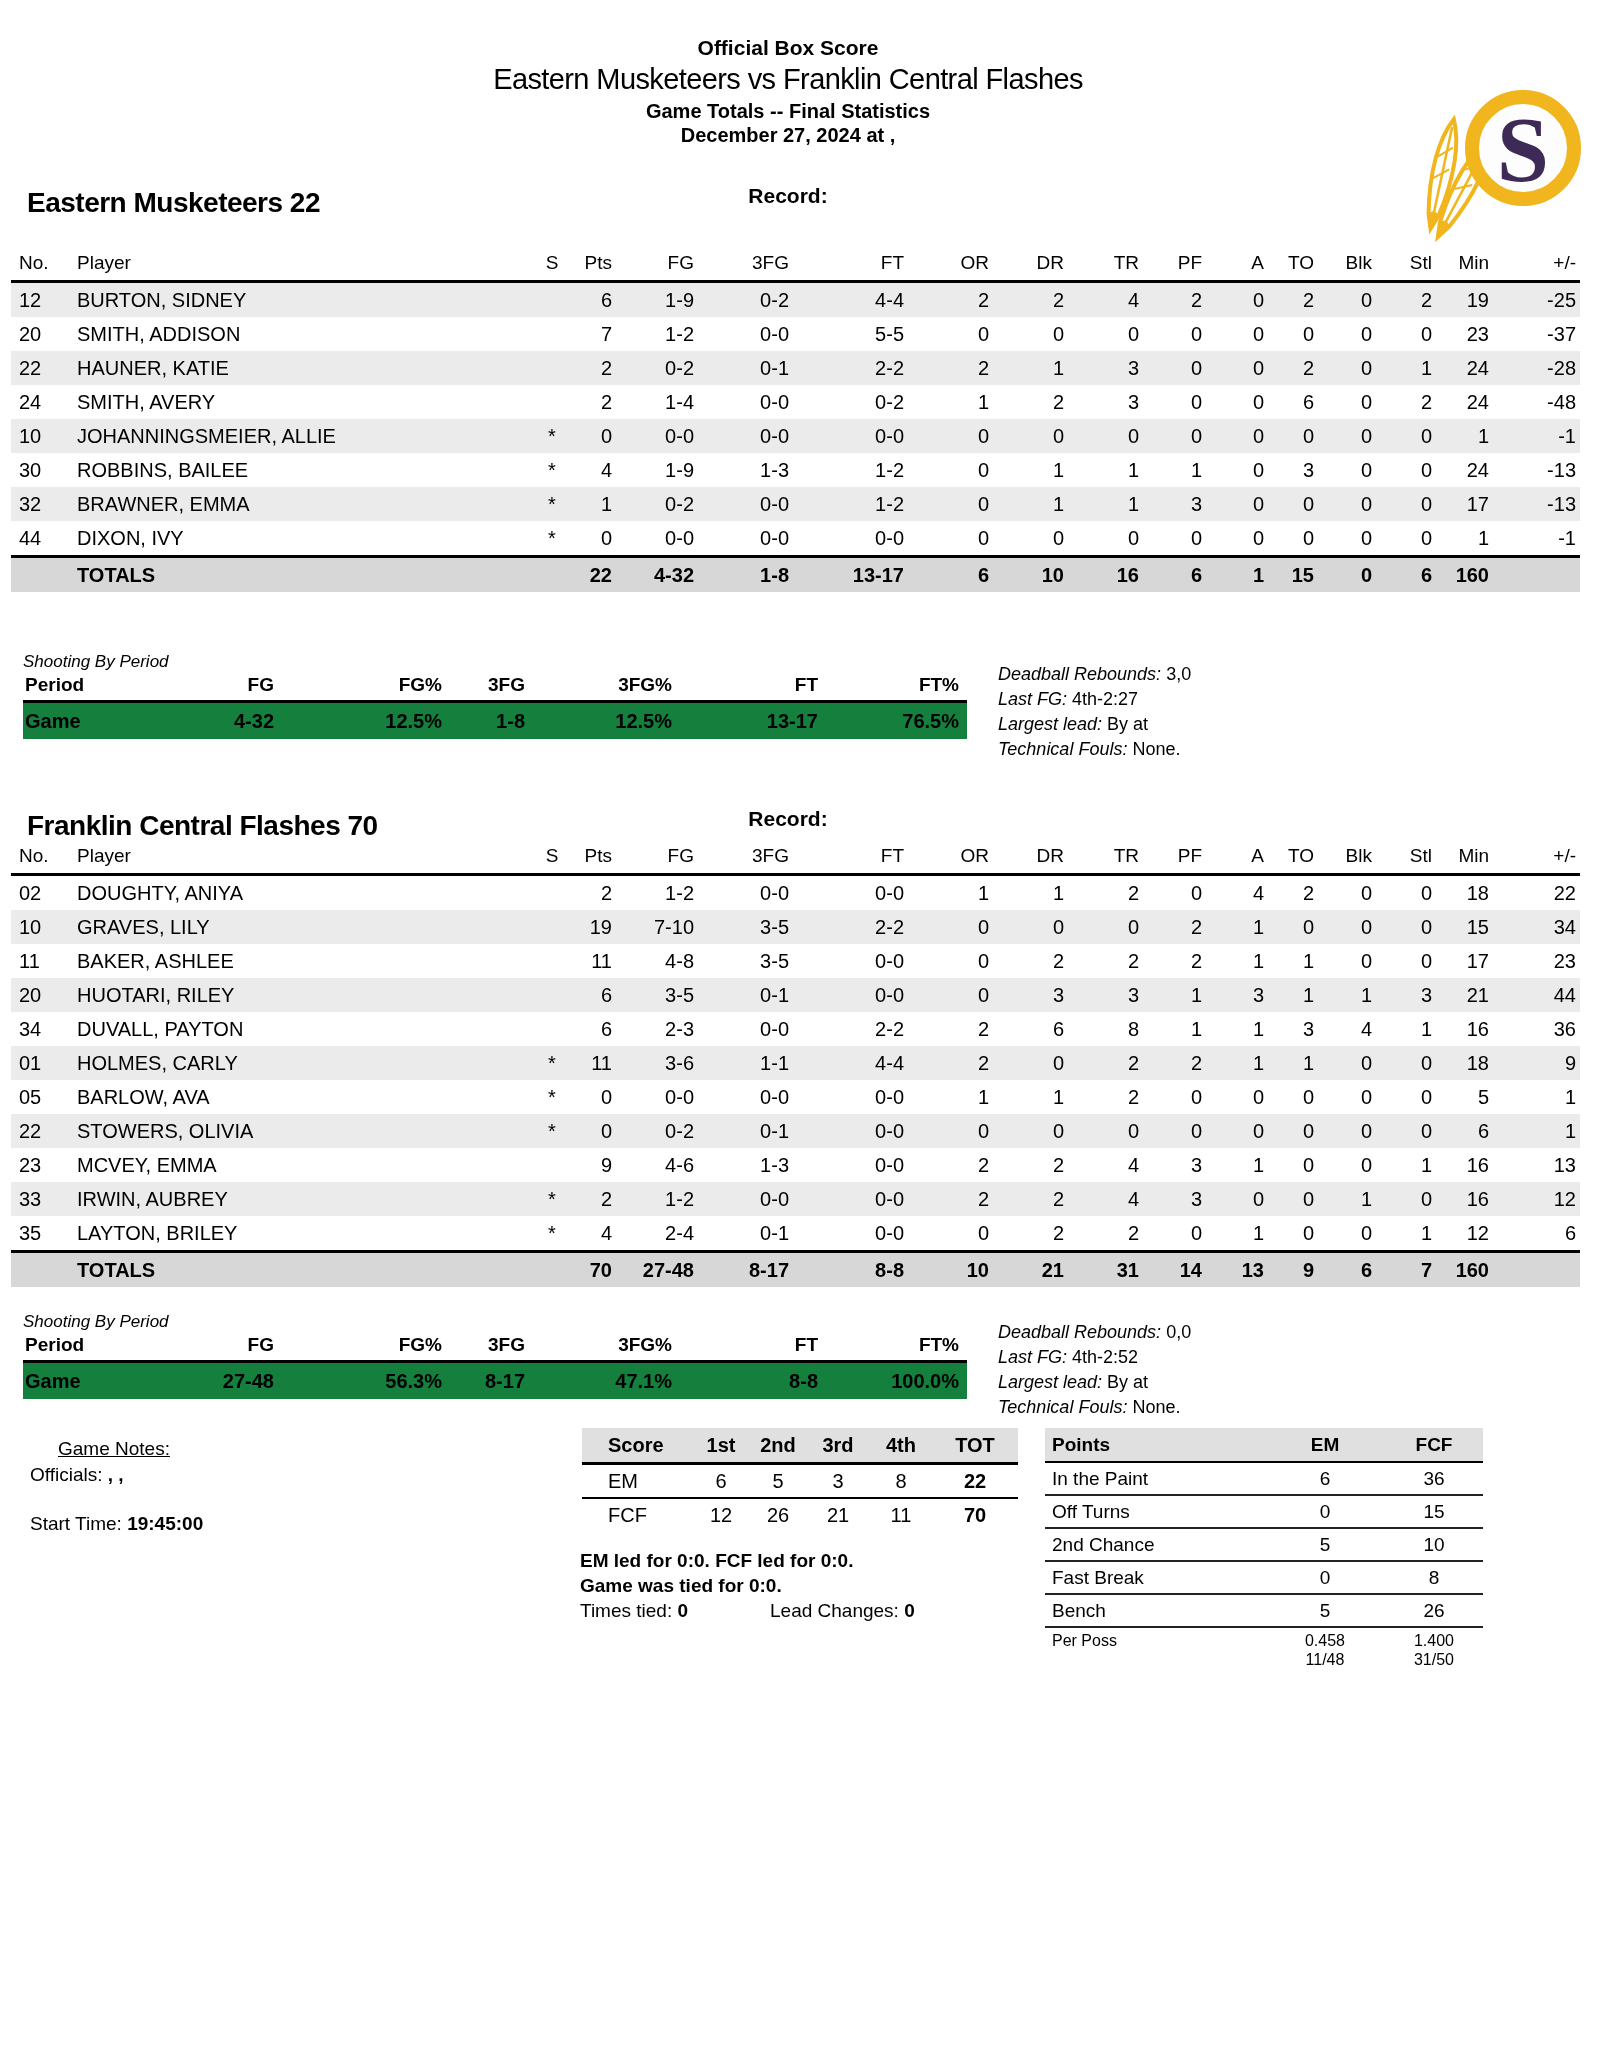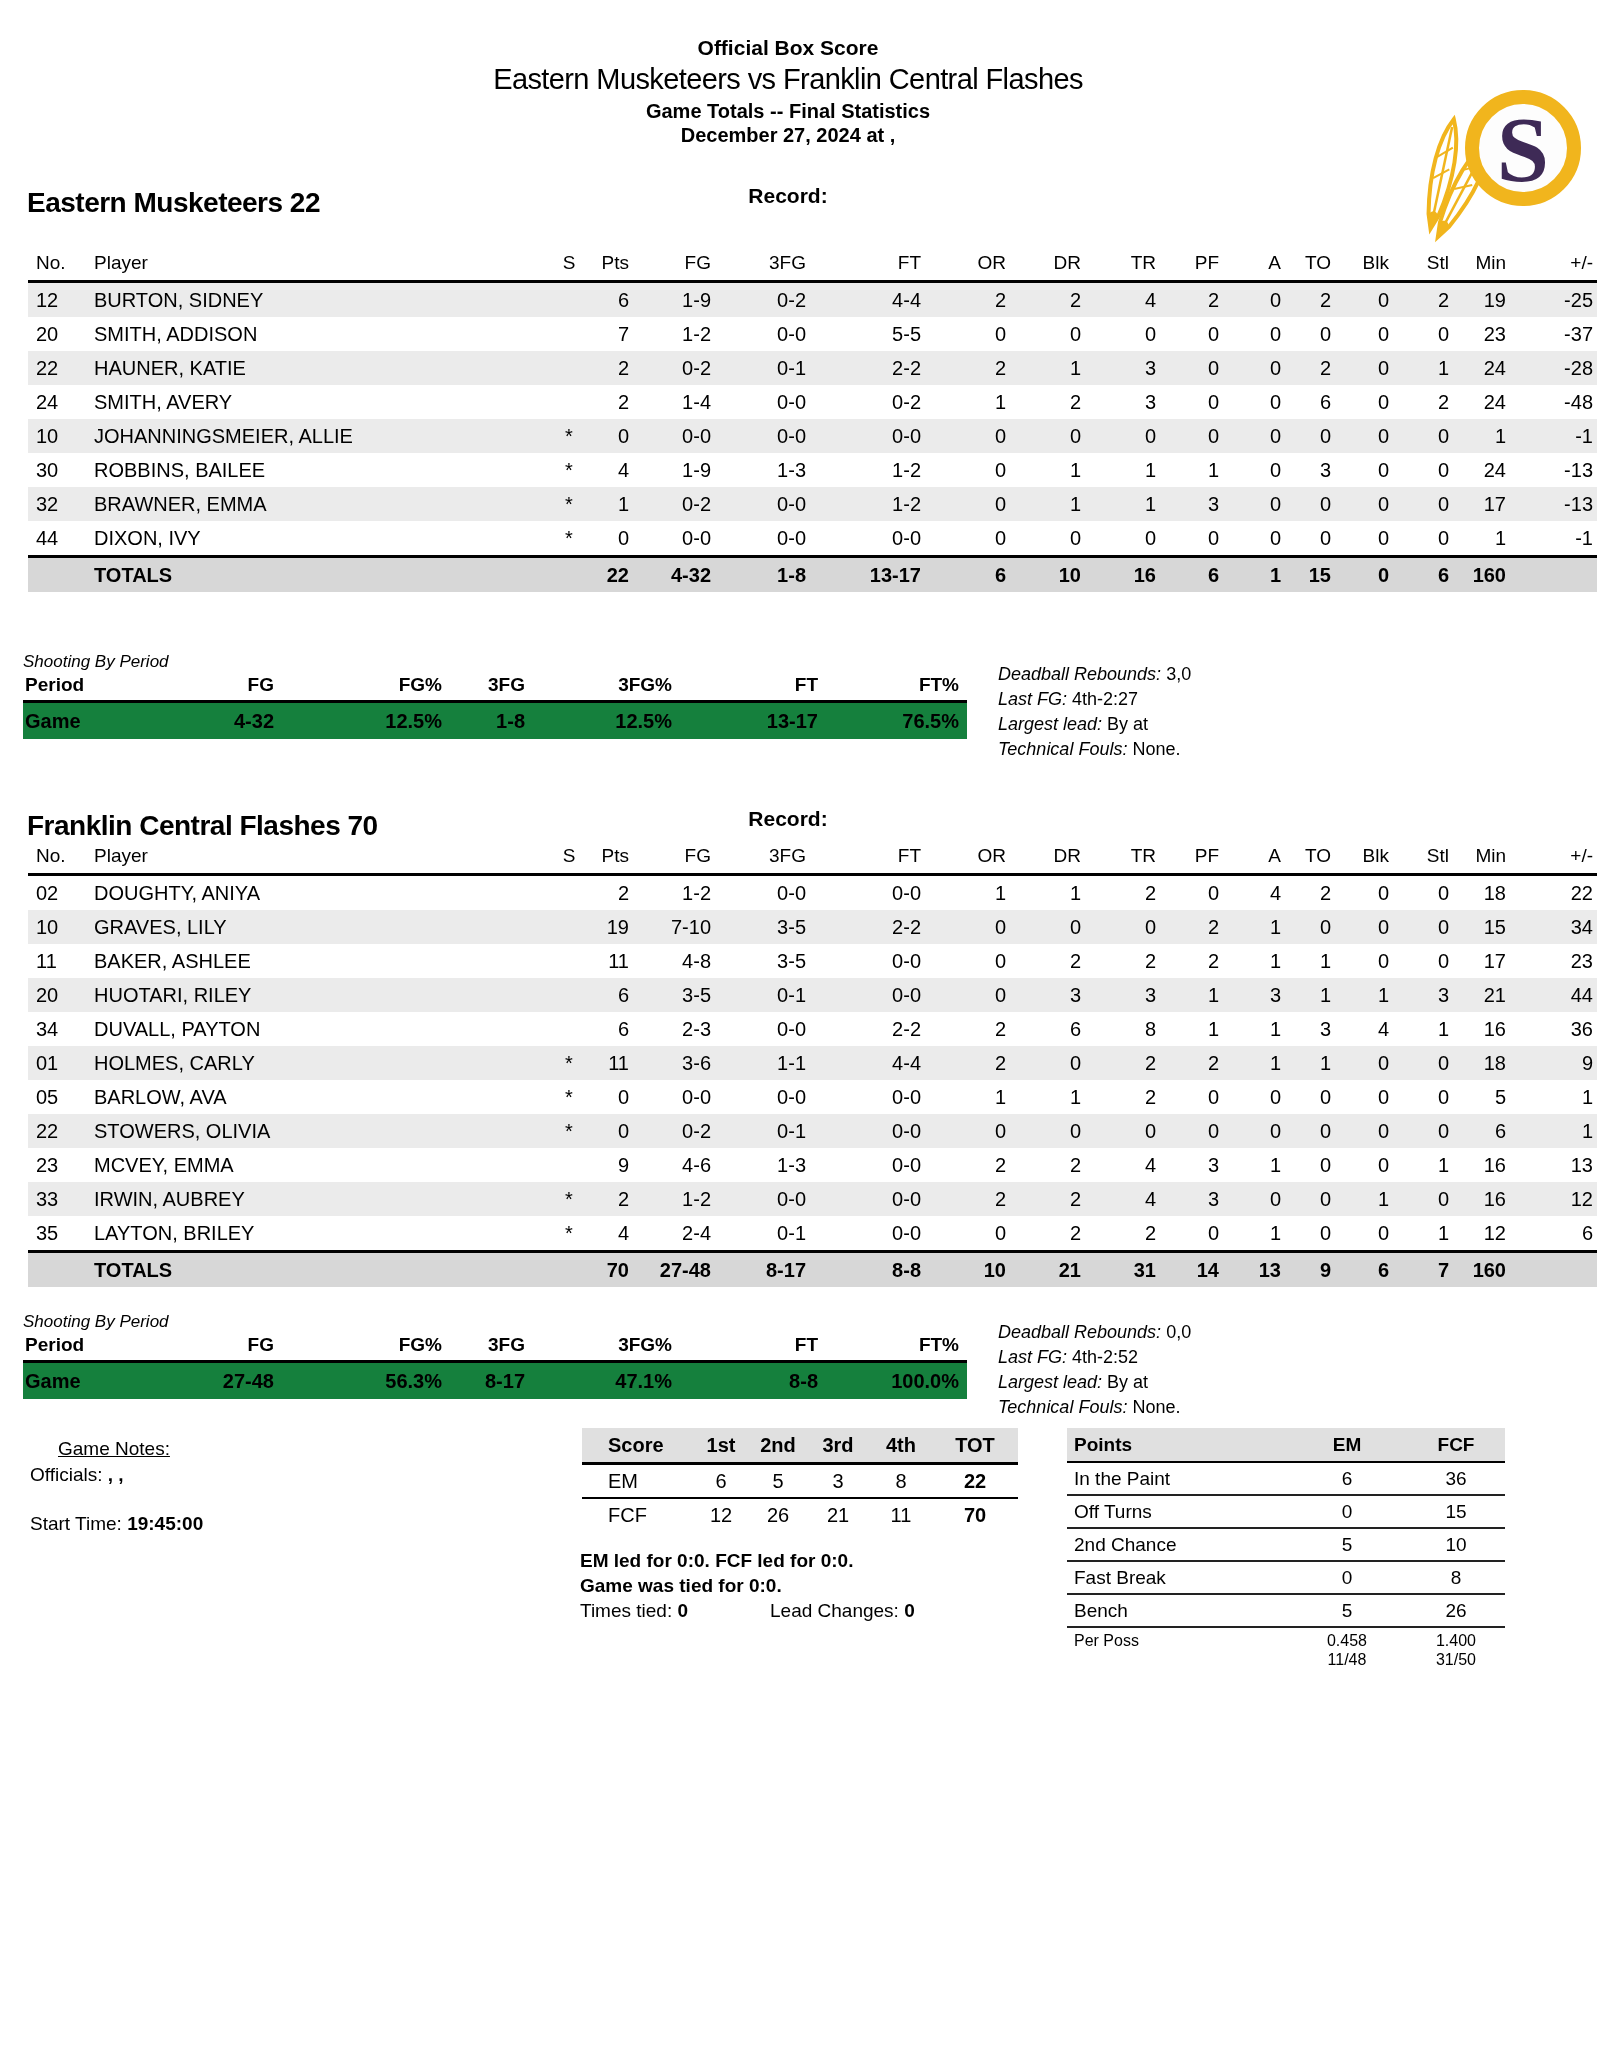--- a/index.html
+++ b/index.html
@@ -19,21 +19,21 @@
   
   .logo{position:absolute;left:1396px;top:84px;width:202px;height:178px;}
 
   
   .teamline{position:absolute;left:23px;width:1569px;height:36px;}
   .teamline h2{margin:4px;font-size:28px;font-weight:bold;letter-spacing:-0.5px;display:inline-block;}
   .teamline .record{position:absolute;left:0;top:1px;width:1530px;text-align:center;font-size:21px;font-weight:bold;}
 
   
   table{border-collapse:collapse;table-layout:fixed;}
-  .boxtbl{position:absolute;left:28px;width:1569px;font-size:20px;}
+  .boxtbl{position:absolute;left:11px;width:1569px;font-size:20px;}
   .boxtbl th{font-weight:normal;font-size:19px;border-bottom:3px solid #000;padding:2px 4px 6px 4px;text-align:right;}
   .boxtbl td{height:34px;padding:0 4px;text-align:right;white-space:nowrap;overflow:hidden;}
   .boxtbl th.c-no,.boxtbl td.c-no{text-align:left;padding-left:8px;}
   .boxtbl th.c-name,.boxtbl td.c-name{text-align:left;}
   .boxtbl th.c-s,.boxtbl td.c-s{text-align:center;}
   .boxtbl tr.alt{background:#ebebeb;}
   .boxtbl tr.totals{background:#d7d7d7;font-weight:bold;}
   .boxtbl tr.totals td{border-top:3px solid #000;}
   .t1{top:250px;} .t2{top:843px;}
 
@@ -64,21 +64,21 @@
   .scoretbl th.qc-0,.scoretbl td.qc-0{text-align:left;padding-left:26px;}
   .scoretbl td.qc-5{font-weight:bold;}
   .scoretbl tr.sep td{border-top:2px solid #000;}
 
   
   .lead{position:absolute;left:580px;top:1548px;width:470px;font-size:19px;line-height:1.32;}
   .lead .b{font-weight:bold;}
   .lead .tt{display:inline-block;width:190px;}
 
   
-  .ptstbl{position:absolute;left:1045px;top:1428px;width:438px;font-size:19px;margin-left:22px;}
+  .ptstbl{position:absolute;left:1045px;top:1428px;width:438px;font-size:19px;}
   .ptstbl th{font-weight:bold;background:#e0e0e0;height:33px;text-align:center;padding:0;border-bottom:2px solid #000;}
   .ptstbl td{height:31px;text-align:center;padding:0;border-bottom:2px solid #222;}
   .ptstbl th.pc-0,.ptstbl td.pc-0{text-align:left;padding-left:7px;}
   .ptstbl tr.pp td{height:58px;border-bottom:none;font-size:16px;line-height:19px;vertical-align:top;padding-top:3px;}
 </style>
 </head>
 <body>
 
 <div class="hdr">
   <div class="l1">Official Box Score</div>

